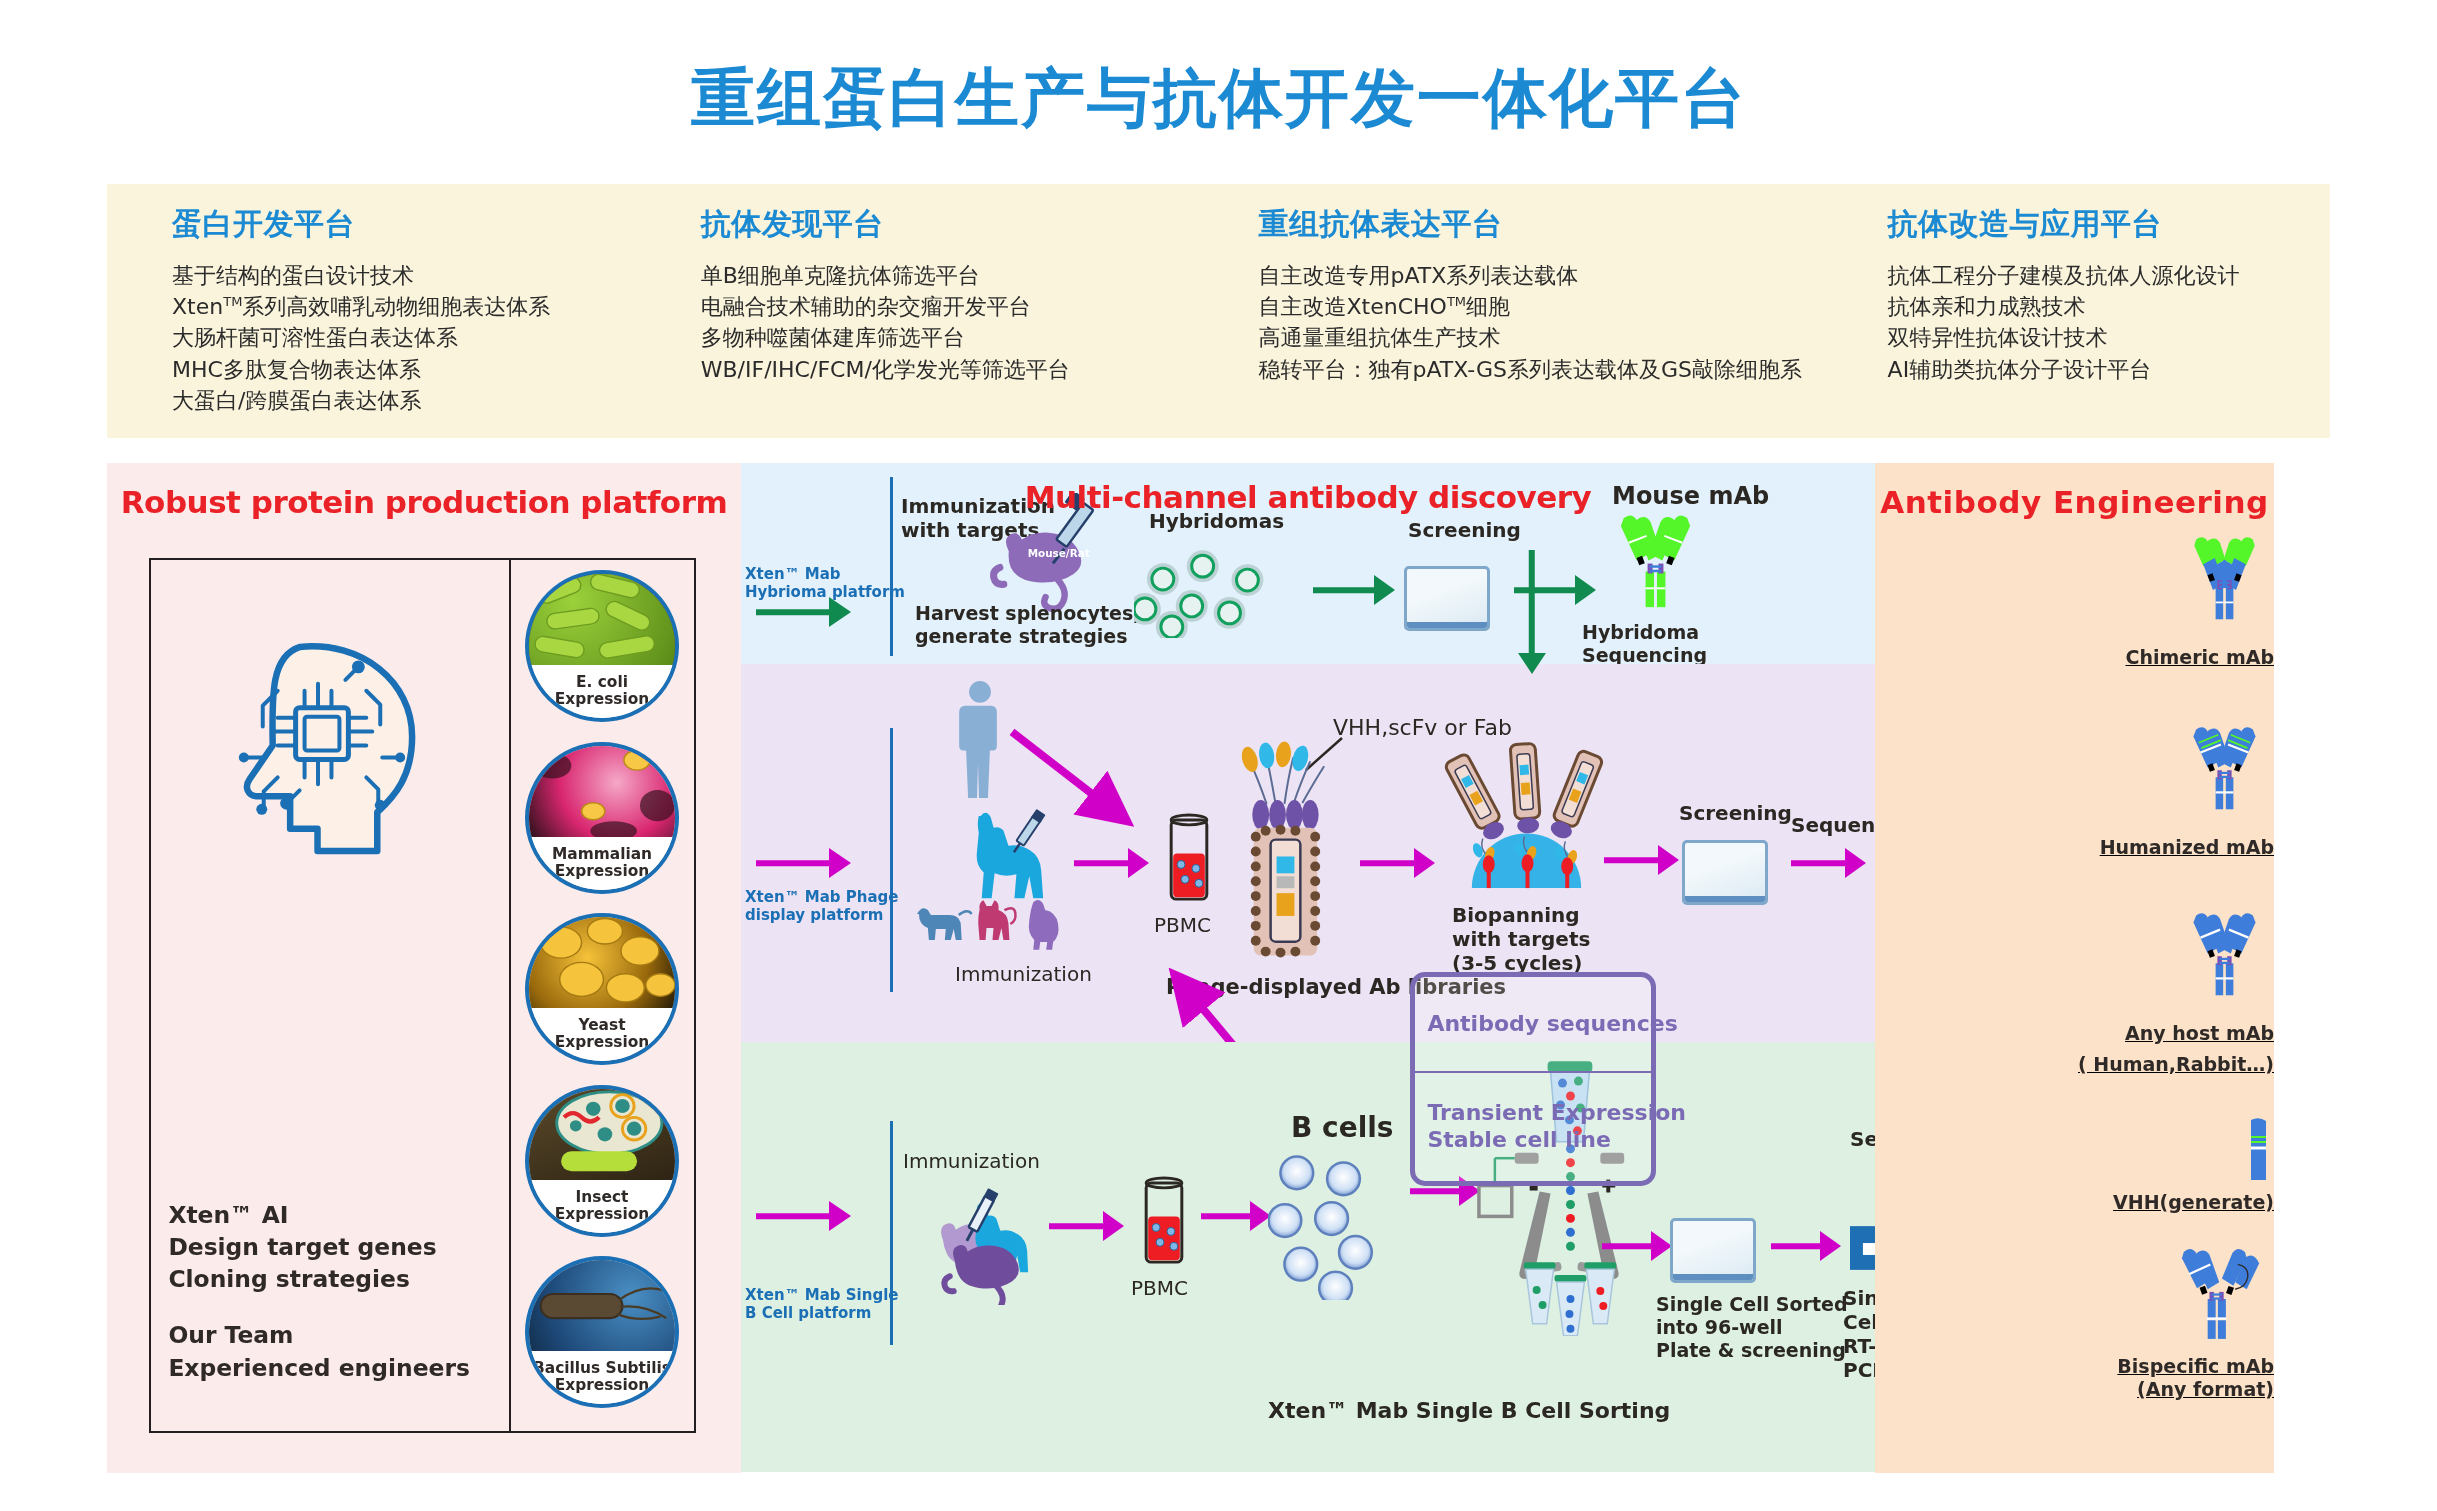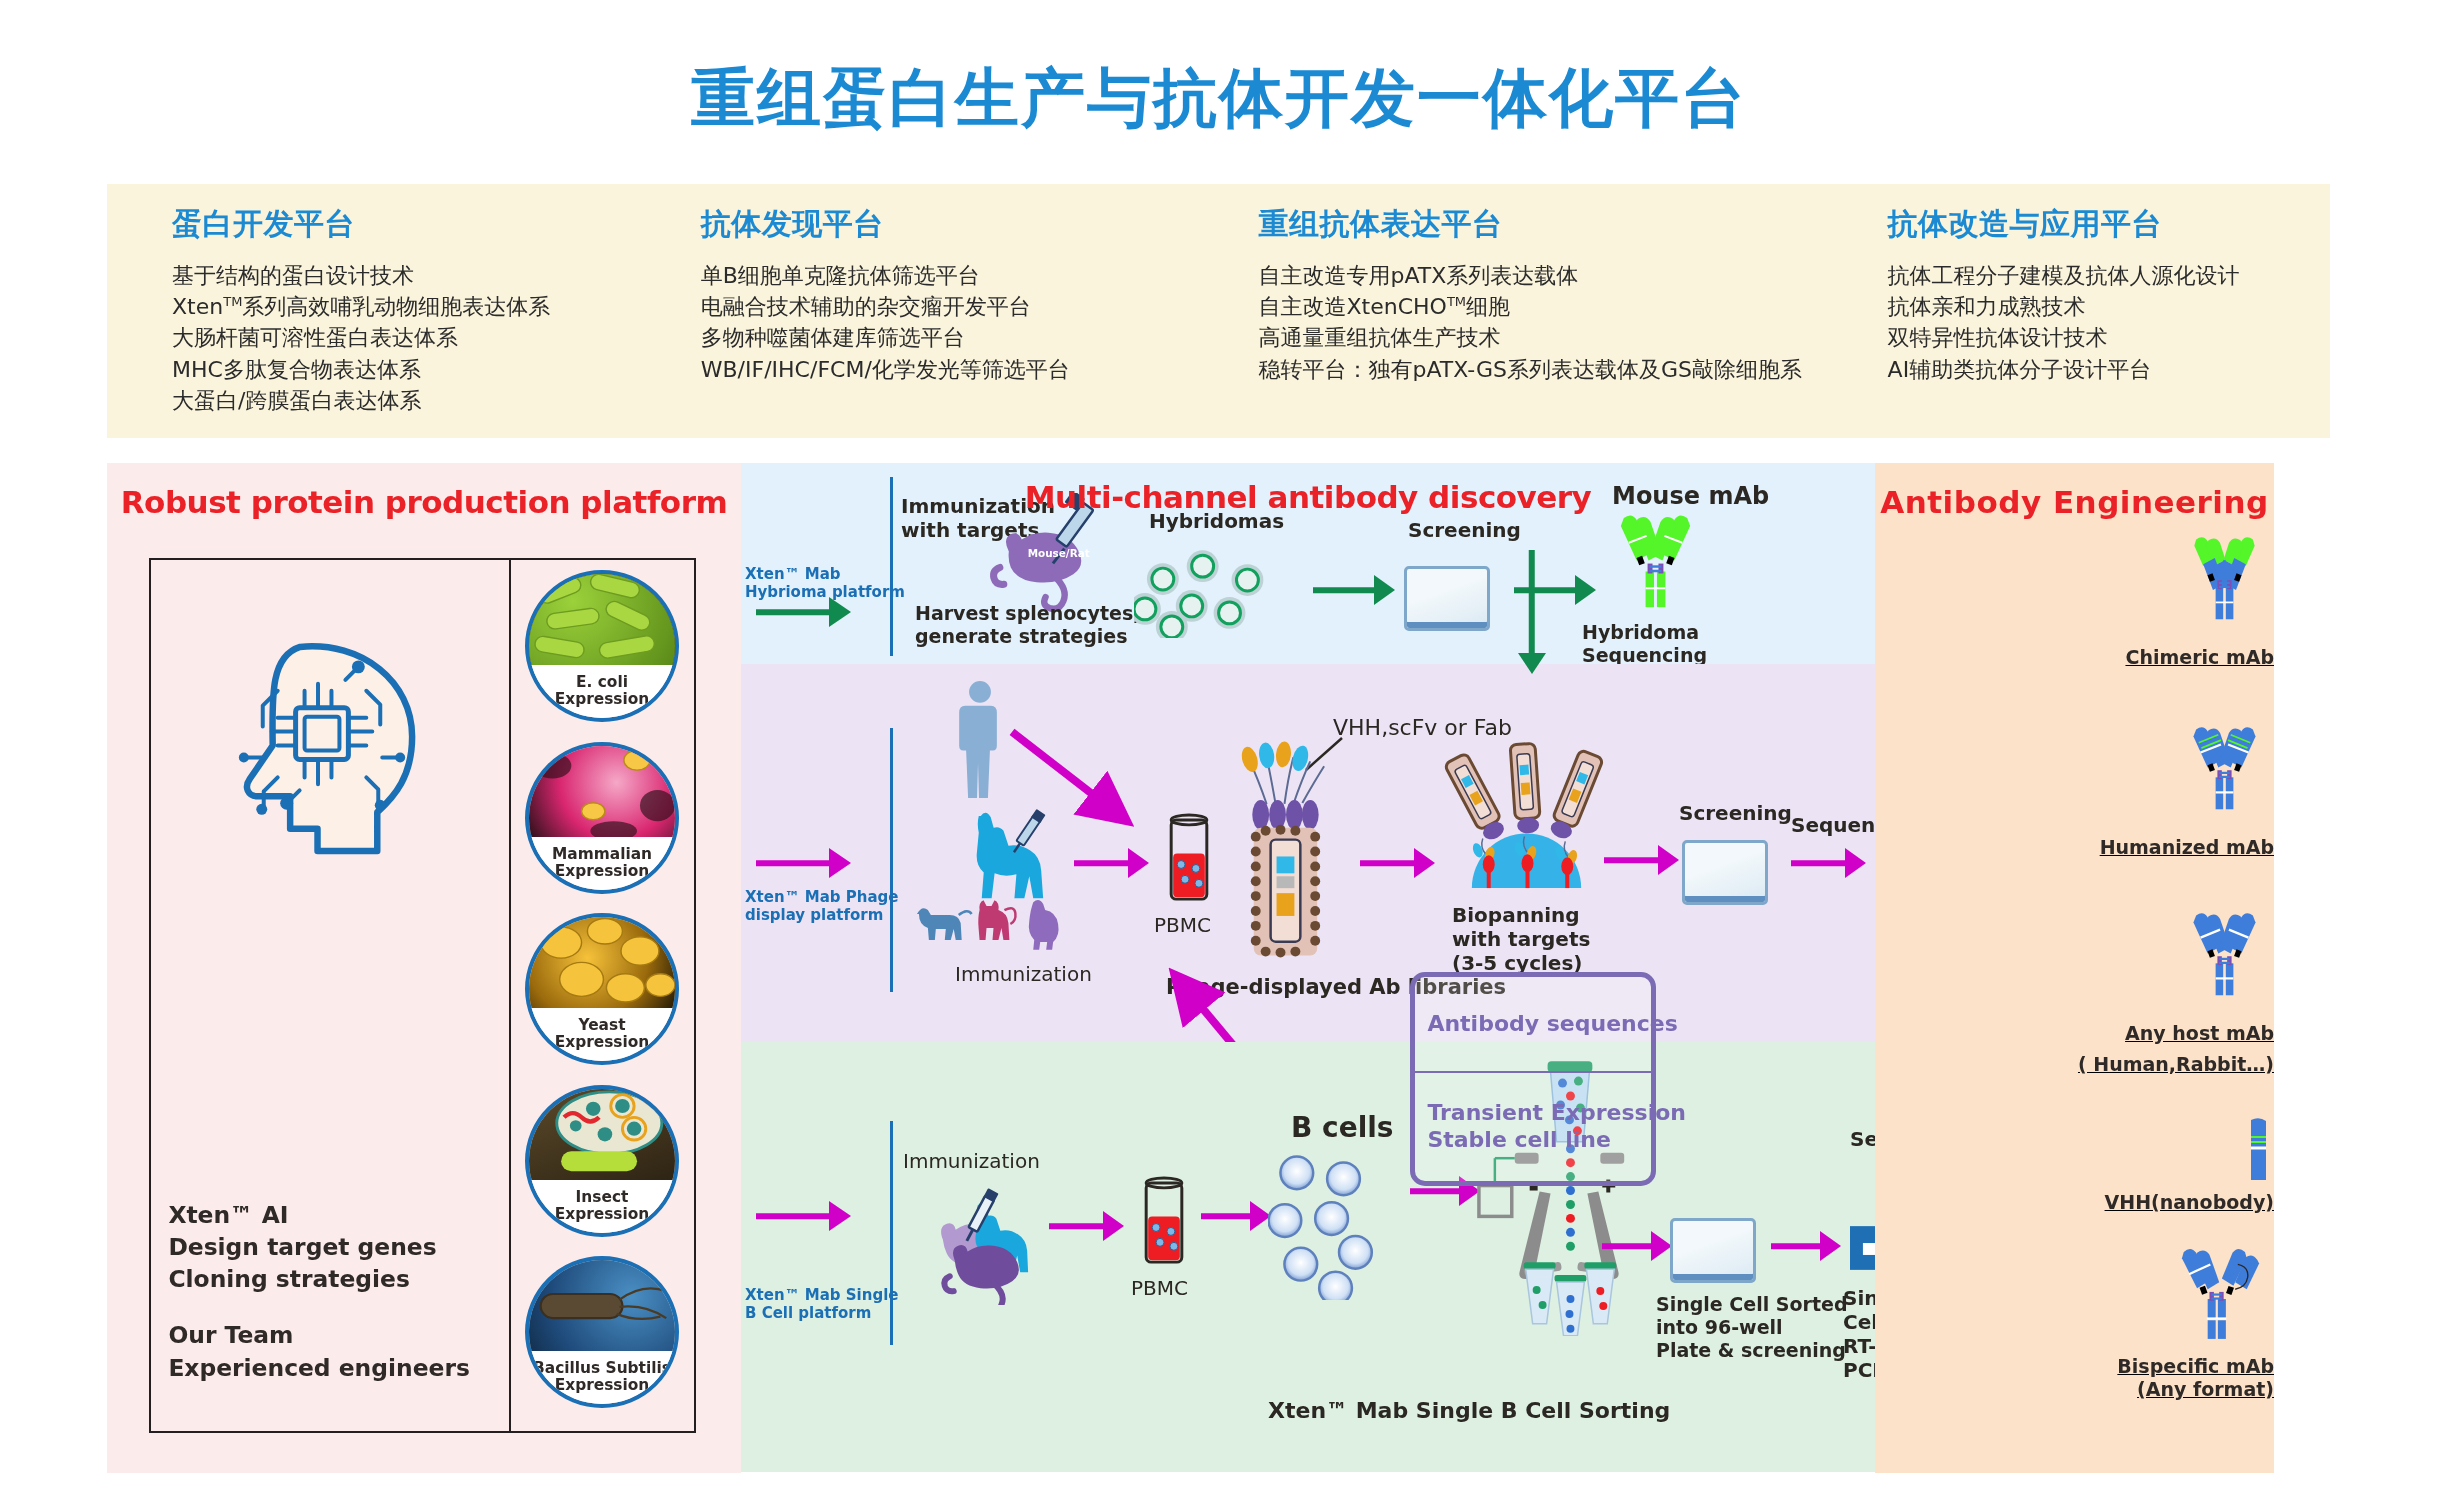--- a/index.html
+++ b/index.html
@@ -979,21 +979,21 @@
 
     <div class="agrp" style="top:654px;">
       <svg width="30" height="65" viewBox="0 0 60 130">
         <path d="M14 6 q16 -8 30 2 v118 h-30 Z" fill="#3f7ddb"></path>
         <g stroke="#54f529" stroke-width="4">
           <line x1="14" y1="40" x2="44" y2="40"></line>
             <line x1="14" y1="50" x2="44" y2="50"></line>
         </g>
         <line x1="14" y1="62" x2="44" y2="62" stroke="#ffffff" stroke-width="6"></line>
       </svg>
-      <div class="acap">VHH(nanobody)</div>
+      <div class="acap">VHH(generate)</div>
     </div>
 
     <div class="agrp" style="top:781px;">
       <svg width="114" height="102" viewBox="0 0 230 230">
         <g fill="#3f7ddb">
           <path d="M40 18 q16 -14 28 2 l28 64 -26 16 -34 -68 Z"></path>
           <path d="M70 20 q16 -12 28 4 l22 62 -26 16 -30 -68 Z"></path>
           <path d="M178 18 q-16 -14 -28 2 l-24 58 26 16 30 -62 Z"></path>
           <path d="M206 36 q-12 -16 -26 -6 l-24 56 26 16 28 -58 Z"></path>
           <rect x="94" y="124" width="18" height="44"></rect>

